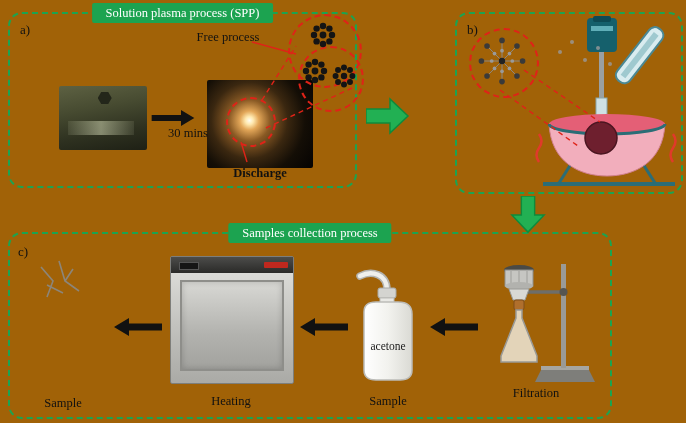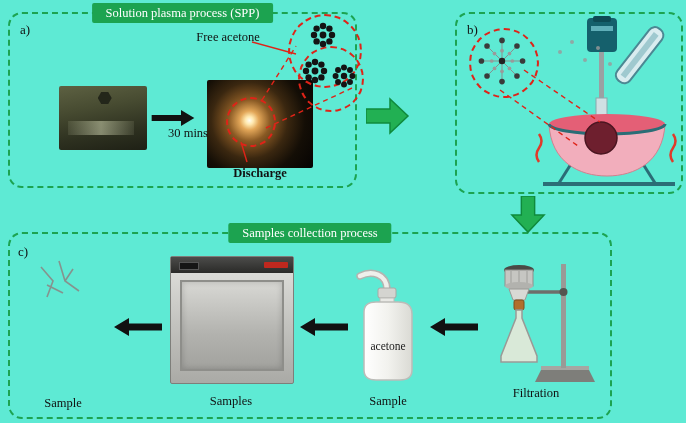--- a/index.html
+++ b/index.html
@@ -2,21 +2,21 @@
 <html><head>
 <meta charset="utf-8">
 <style>
   :root{
     --green:#1CA350;
     --red:#DF2318;
     --ink:#111;
   }
   html,body{margin:0;padding:0;background:#fff;}
   .canvas{
-    position:relative;width:686px;height:423px;background:#5eead4;overflow:hidden;
+    position:relative;width:686px;height:423px;background:#a16207;overflow:hidden;
     font-family:"Liberation Serif",serif;color:var(--ink);
   }
   .panel{position:absolute;border:2px dashed var(--green);border-radius:14px;background:#fff0;}
   .badge{
     position:absolute;top:-11px;left:50%;transform:translateX(-50%);
     background:var(--green);color:#fff;font-size:12.5px;line-height:16px;
     padding:2px 14px;white-space:nowrap;border-radius:2px;z-index:6;
   }
   .tag{position:absolute;font-size:13px;color:var(--ink);z-index:3;}
   .lbl{position:absolute;font-size:12.5px;color:var(--ink);text-align:center;z-index:3;}
@@ -72,21 +72,21 @@
 
     <svg class="icon-abs" style="left:140px;top:96px;" width="46" height="16" viewBox="0 0 48 18">
       <polygon points="48,9 33,0 33,5.5 0,5.5 0,12.5 33,12.5 33,18" fill="#111"></polygon>
     </svg>
     <div class="lbl" style="left:148px;top:112px;width:60px;">30 mins</div>
 
     <div class="photo photo-b" style="left:197px;top:66px;width:106px;height:88px;"></div>
 
     <div class="dashed-circle" style="left:216px;top:83px;width:46px;height:46px;"></div>
 
-    <div class="lbl" style="left:168px;top:16px;width:100px;">Free acetone</div>
+    <div class="lbl" style="left:168px;top:16px;width:100px;">Free process</div>
     <div class="lbl" style="left:197px;top:152px;width:106px;font-weight:bold;">Discharge</div>
   </div>
 
   <div class="dashed-circle" style="left:288px;top:14px;width:70px;height:70px;"></div>
   <div class="dashed-circle" style="left:298px;top:46px;width:62px;height:62px;"></div>
 
   <svg class="icon-abs" style="left:308px;top:20px;" width="30" height="30" viewBox="0 0 30 30">
     <g fill="#141414">
       <circle cx="15" cy="15" r="3.4"></circle>
         <circle cx="24" cy="15" r="3.2"></circle>
@@ -214,21 +214,21 @@
       <div class="oven-top">
         <div class="oven-led"></div>
         <div class="oven-brand"></div>
       </div>
       <div class="oven-door">
         <div class="oven-handle"></div>
       </div>
       <div class="oven-foot" style="left:10px;"></div>
       <div class="oven-foot" style="right:10px;"></div>
     </div>
-    <div class="lbl" style="left:160px;top:160px;width:122px;">Samples</div>
+    <div class="lbl" style="left:160px;top:160px;width:122px;">Heating</div>
 
     <svg class="icon-abs" style="left:290px;top:84px;" width="48" height="18" viewBox="0 0 48 18">
       <polygon points="0,9 15,0 15,5.5 48,5.5 48,12.5 15,12.5 15,18" fill="#111"></polygon>
     </svg>
 
     <svg class="icon-abs" style="left:340px;top:34px;" width="76" height="120" viewBox="0 0 76 120">
       <defs>
         <linearGradient id="bottleGrad" x1="0" y1="0" x2="1" y2="0">
           <stop offset="0" stop-color="#ffffff"></stop>
           <stop offset="0.5" stop-color="#f2f2ee"></stop>

